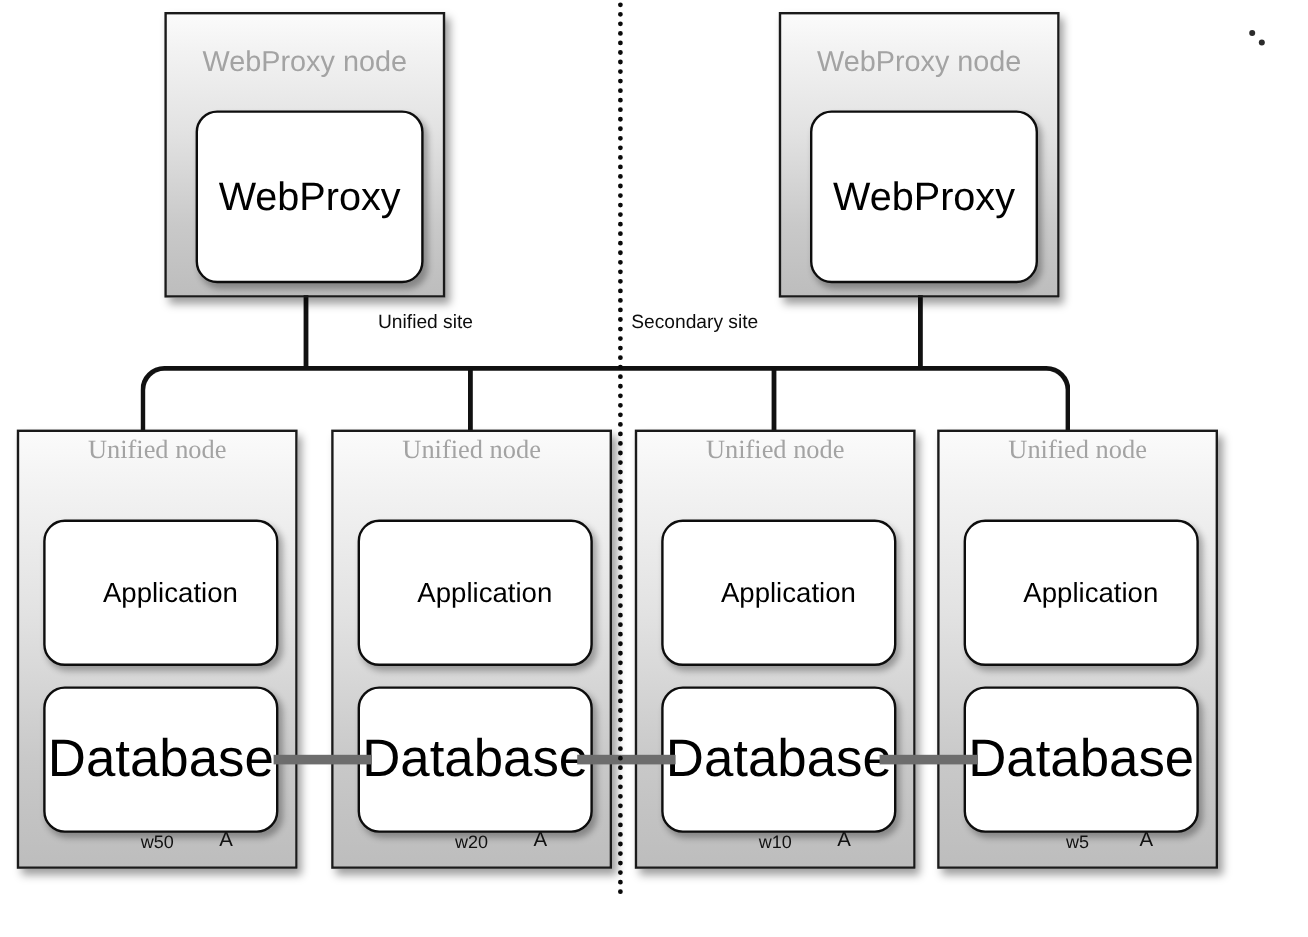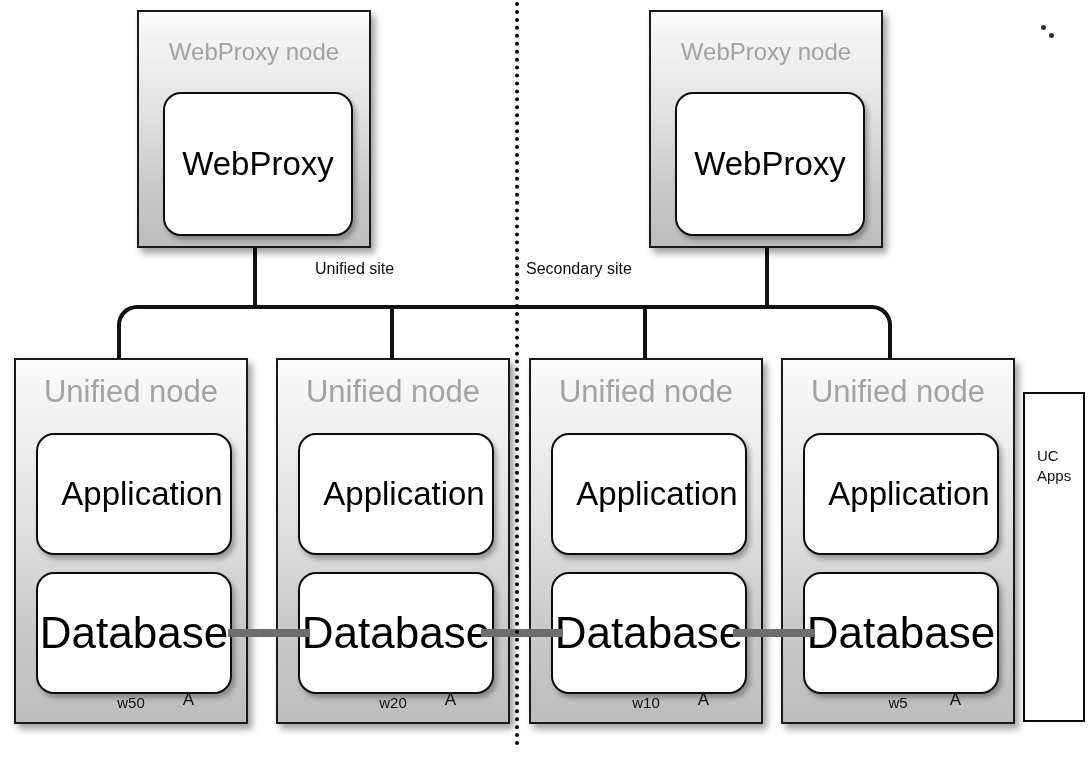--- a/index.html
+++ b/index.html
@@ -51,22 +51,22 @@
     color: #000000;
   }
 
   
   .webproxy-node { width: 234px; height: 238px; }
   .webproxy-node .node-title { top: 26px; font-size: 24px; }
   .webproxy-node .inner-box { left: 24px; top: 80px; width: 190px; height: 144px; font-size: 33px; }
 
   
   .unified-node { width: 234px; height: 366px; top: 358px; }
-  .unified-node .node-title { top: 14px; font-size: 31px; }
-  .unified-node .inner-box.app-box { left: 20px; top: 73px; width: 196px; height: 122px; font-size: 33px; padding-left: 16px; }
+  .unified-node .node-title { top: 2px; font-size: 22px; font-family: Liberation Serif, serif; }
+  .unified-node .inner-box.app-box { left: 20px; top: 73px; width: 196px; height: 122px; font-size: 23px; padding-left: 16px; }
   .unified-node .inner-box.db-box  { left: 20px; top: 212px; width: 196px; height: 122px; font-size: 44px; }
   .node-footer {
     position: absolute;
     bottom: 4px;
     left: 0;
     right: 0;
     height: 24px;
     font-size: 15px;
     color: #111111;
   }
@@ -222,20 +222,14 @@
     <div class="node-footer">
       <span class="weight">w5</span>
       <span class="active-flag">A</span>
     </div>
   </div>
 
   <div class="db-link" style="left:228px; top:629px; width:82px;"></div>
   <div class="db-link" style="left:481px; top:629px; width:82px;"></div>
   <div class="db-link" style="left:733px; top:629px; width:82px;"></div>
 
-  <div class="uc-apps" style="left:1023px; top:392px; width:62px; height:330px;">
-    <div class="uc-label">
-      <div>UC</div>
-      <div>Apps</div>
-    </div>
-  </div>
 
 </div>
 
 </body></html>

